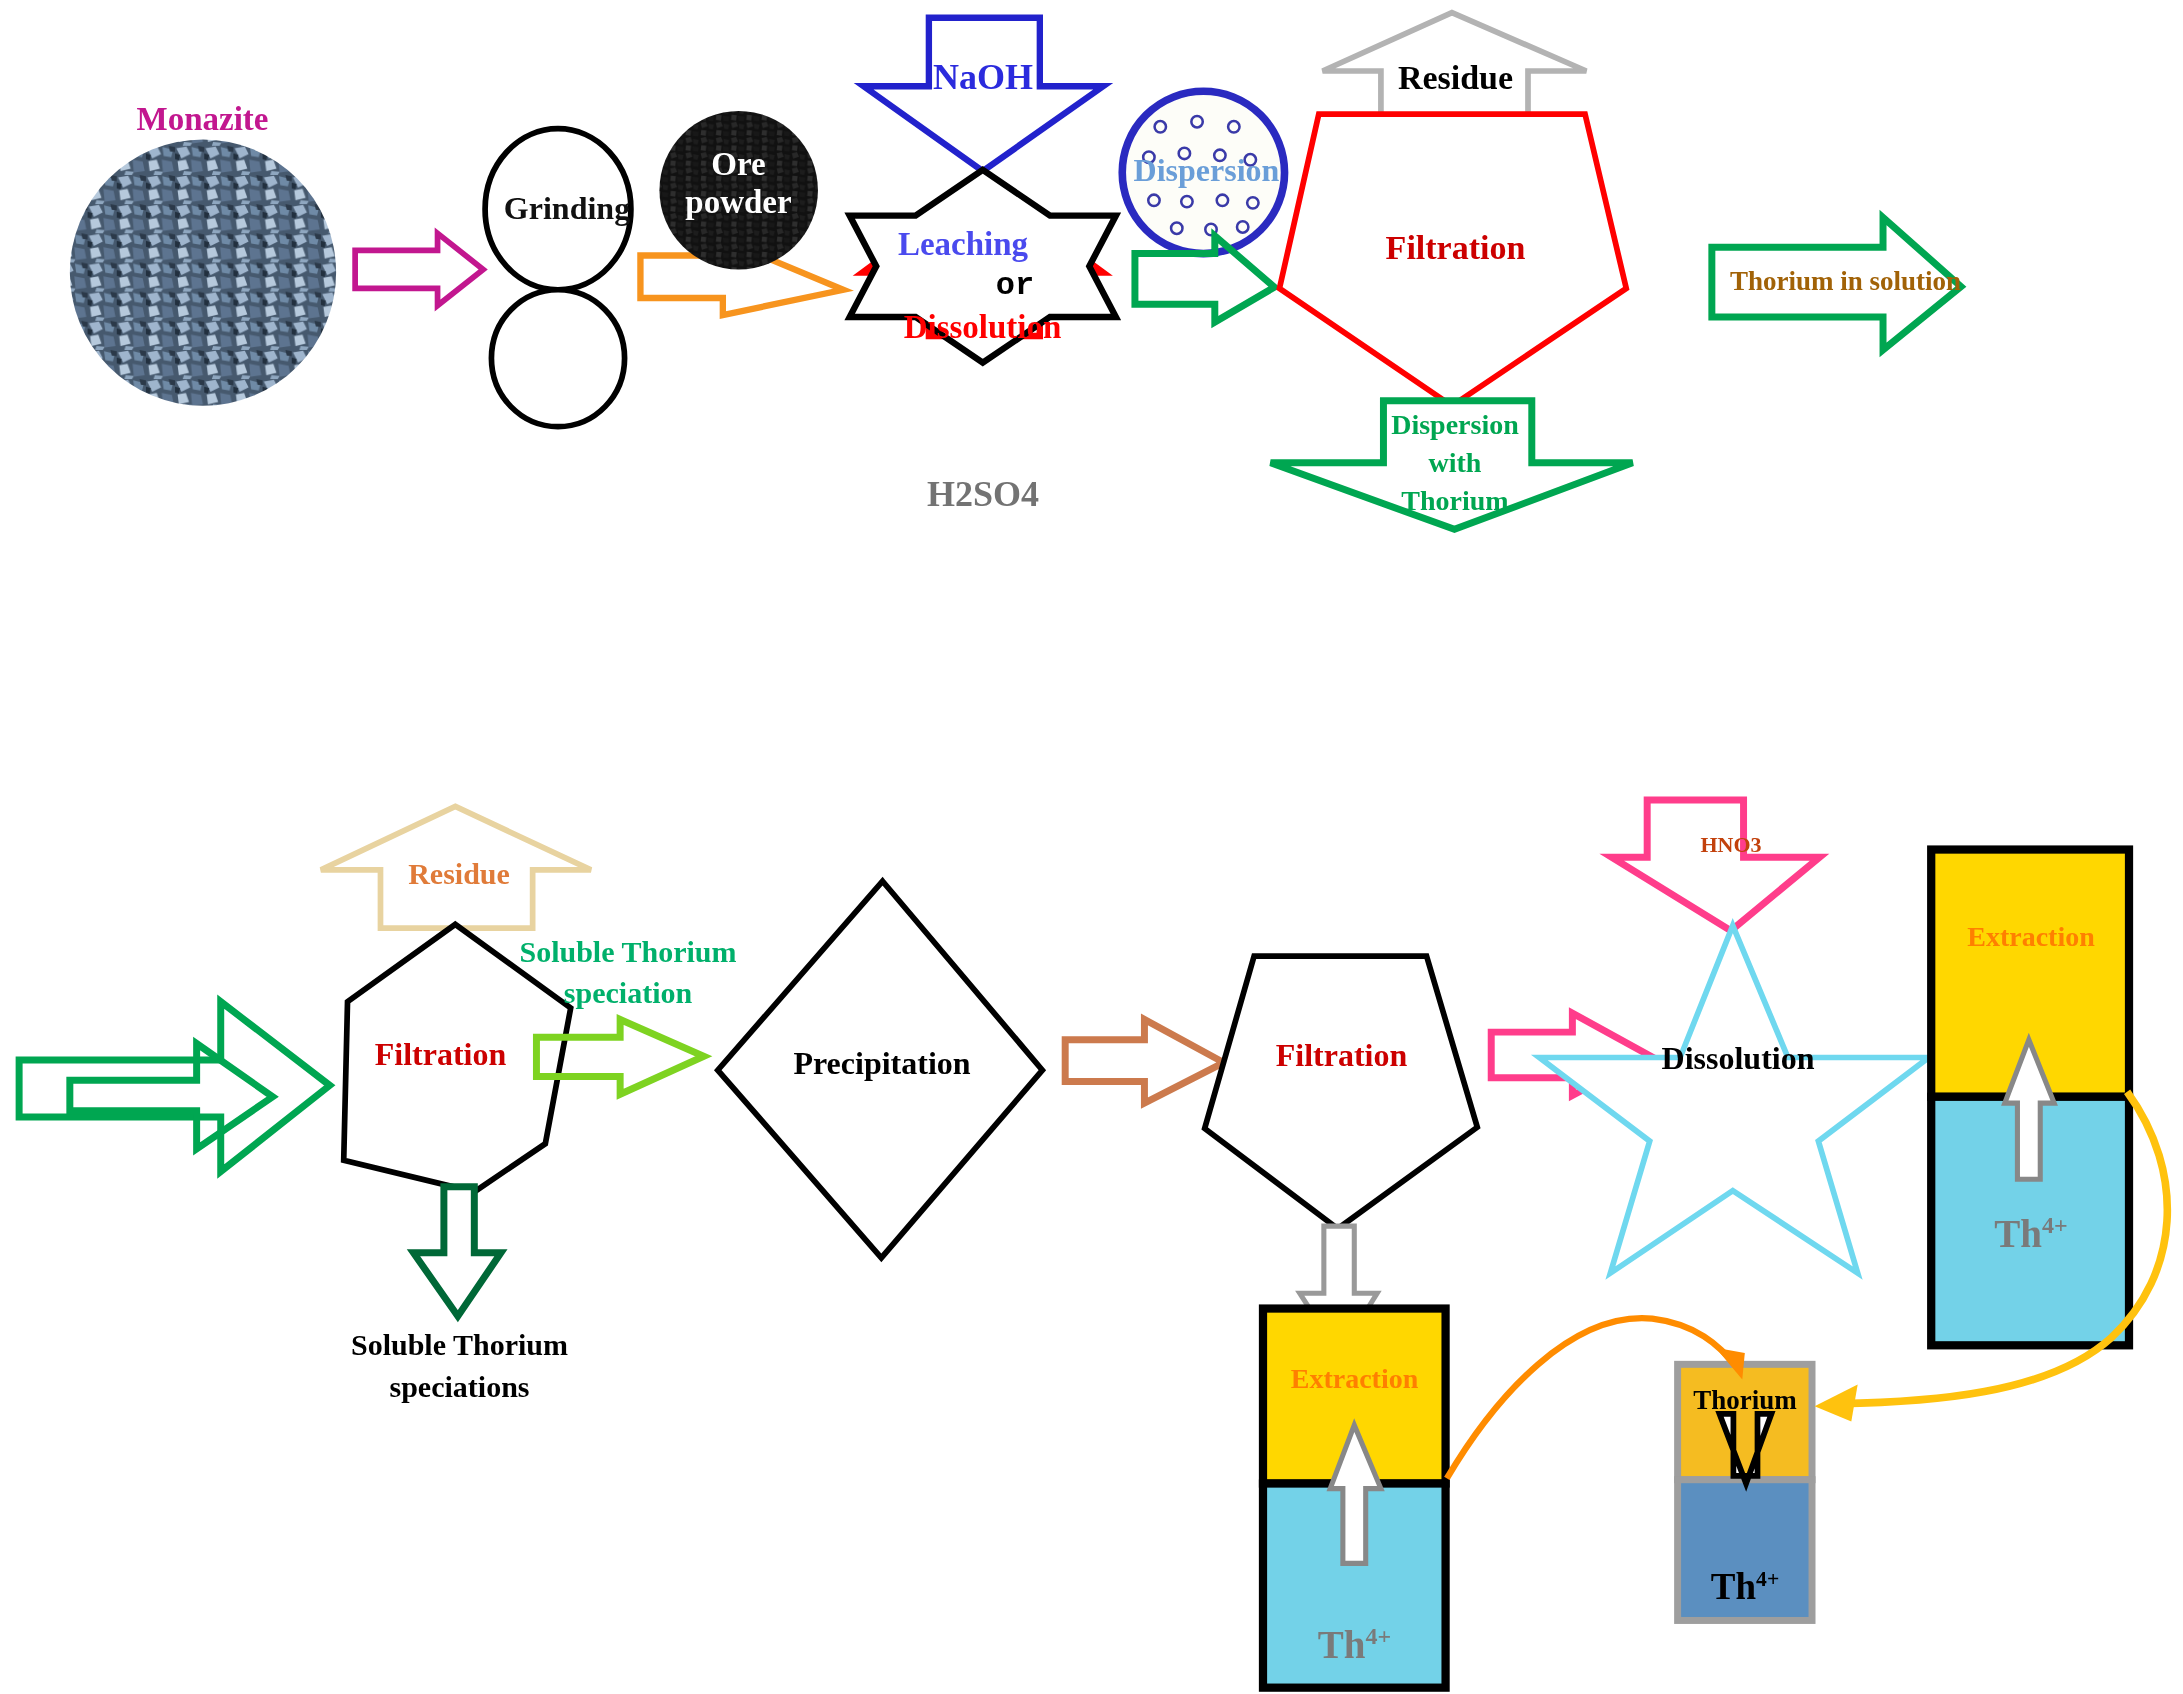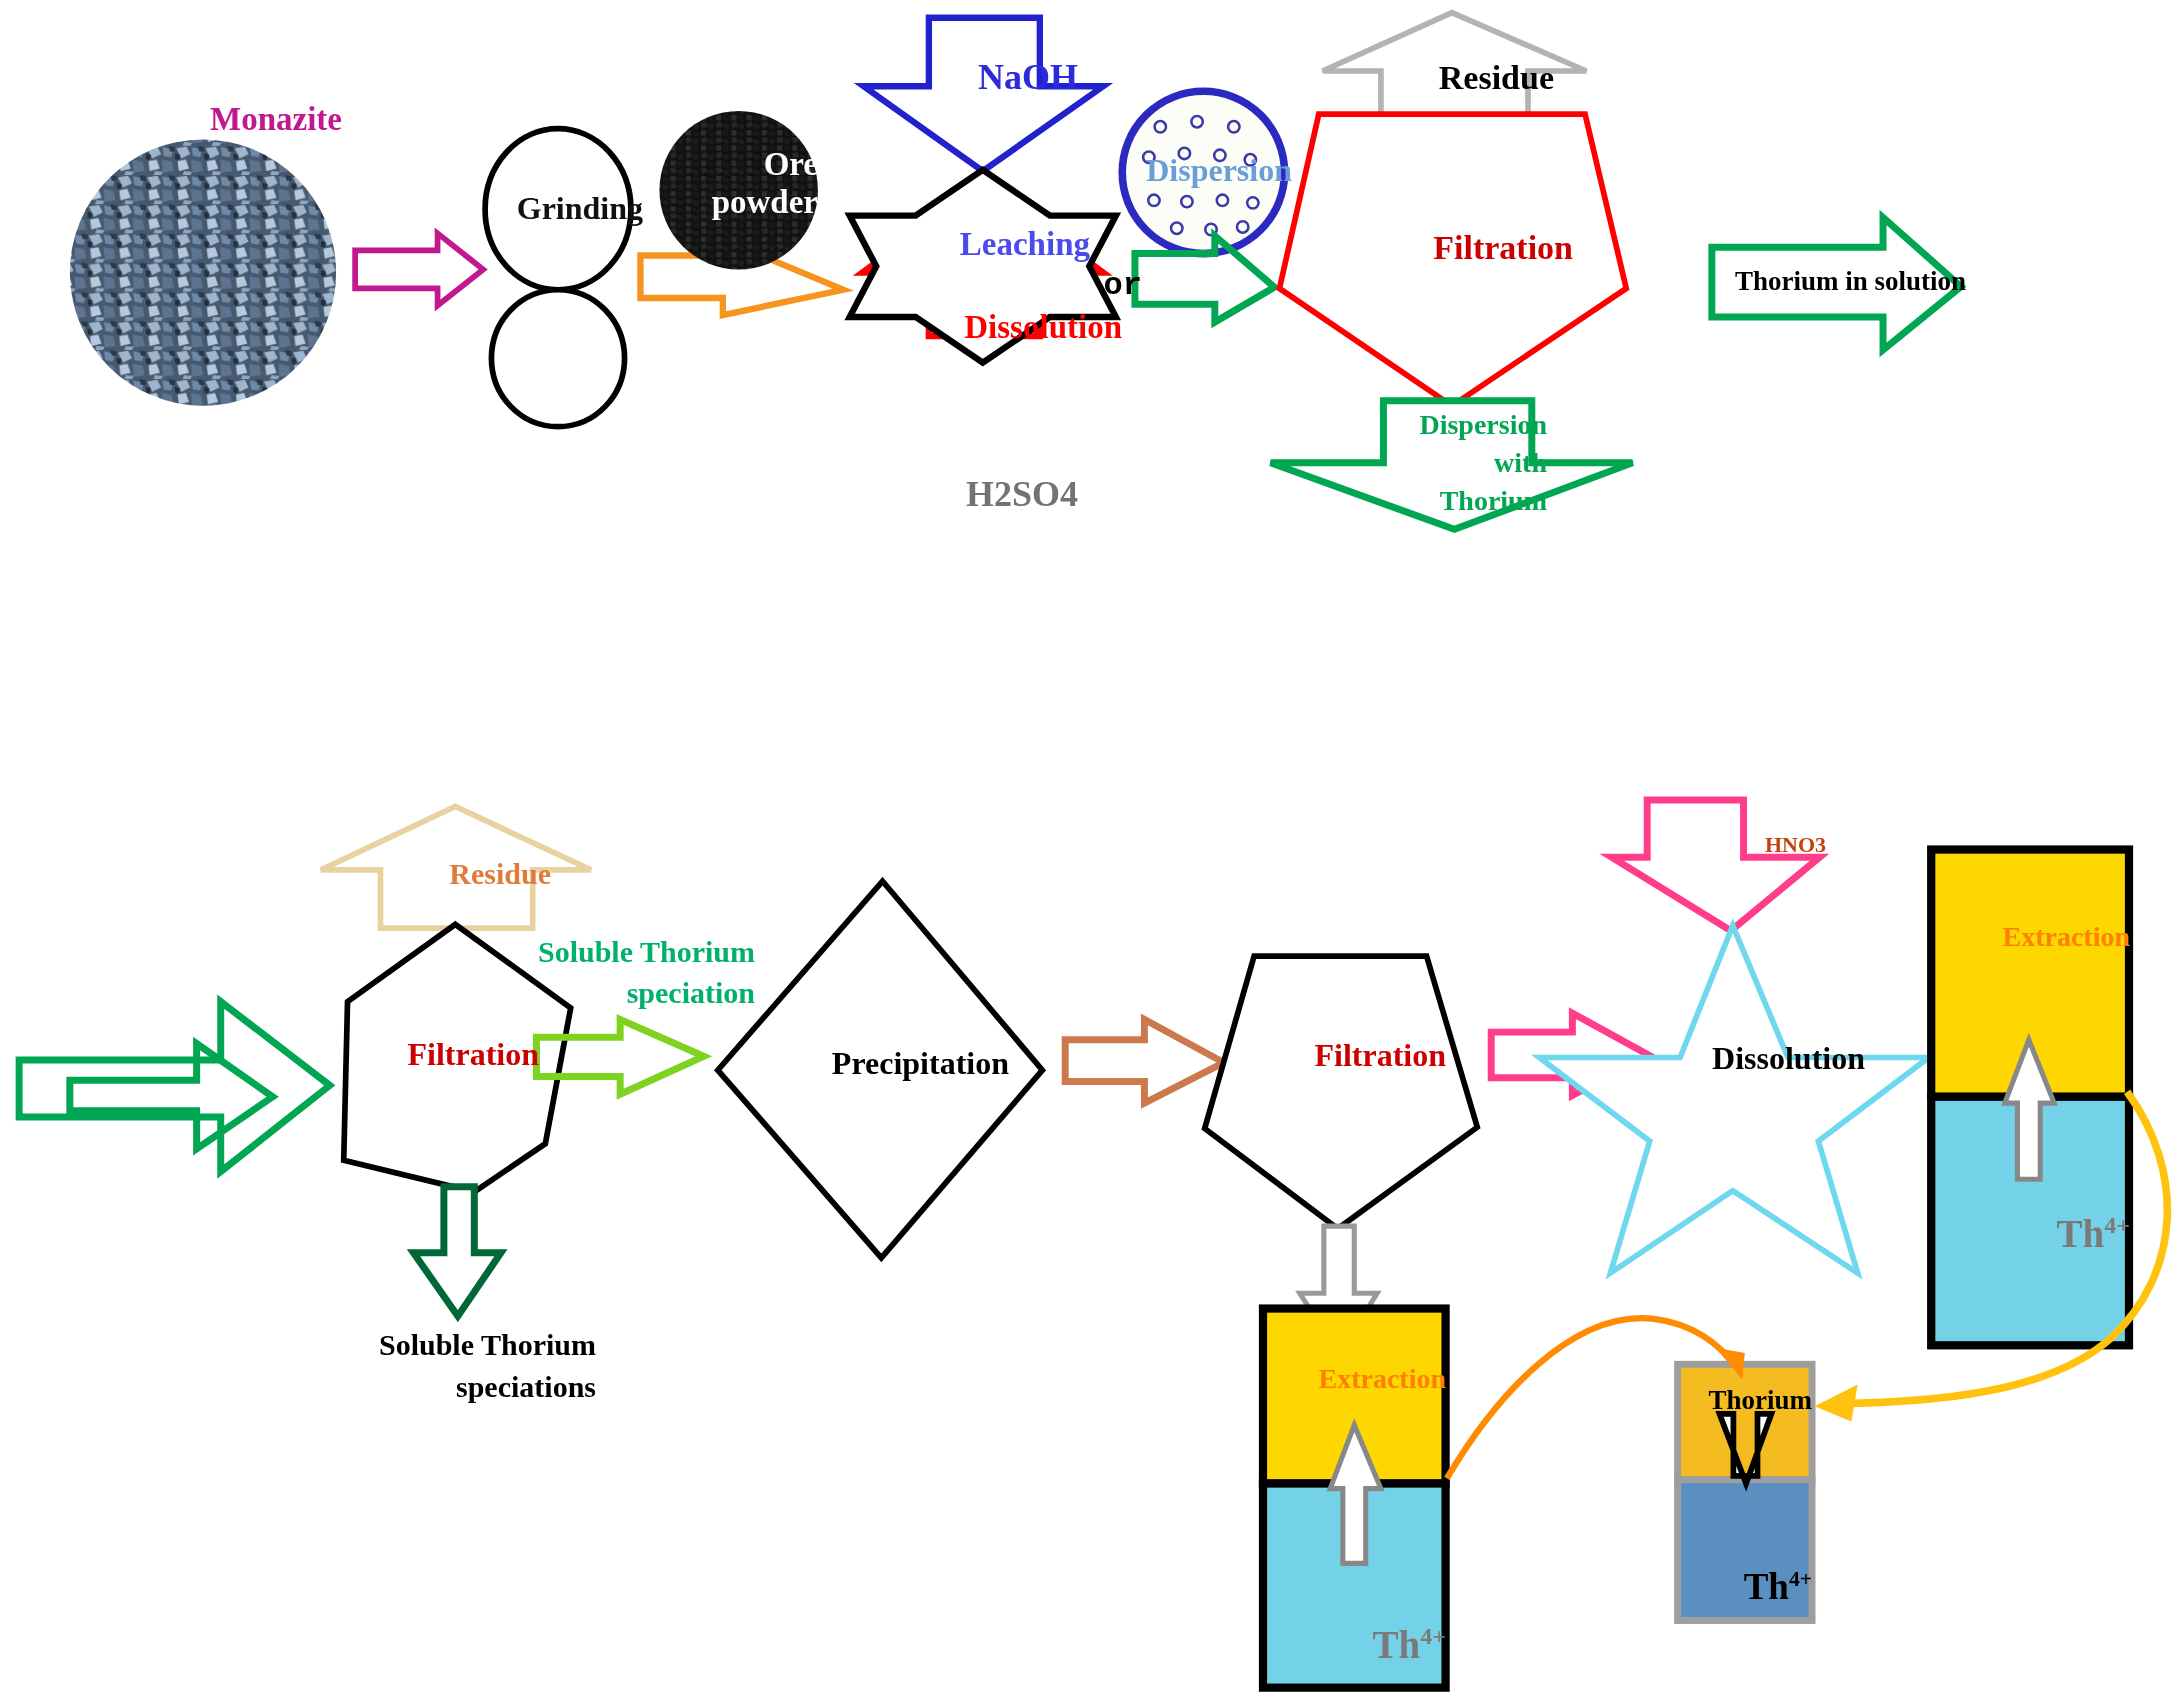--- a/index.html
+++ b/index.html
@@ -1,19 +1,19 @@
 <!DOCTYPE html>
 <html style="font-size:10px"><head>
 <meta charset="utf-8">
 <style>
   html,body{margin:0;padding:0;background:#ffffff;}
   body{font-family:"Liberation Serif", serif;}
   #stage{position:relative;width:2183px;height:1694px;background:#fff;overflow:hidden;}
   .svgroot{position:absolute;left:0;top:0;width:2183px;height:1694px;}
-  .lbl{position:absolute;text-align:right;font-family:"Liberation Serif", serif;font-weight:bold;line-height:1.15;white-space:pre-line;}
+  .lbl{position:absolute;text-align:center;font-family:"Liberation Serif", serif;font-weight:bold;line-height:1.15;white-space:pre-line;}
 </style>
 </head>
 <body>
 
 <div id="stage">
 
   <svg class="svgroot" viewBox="0 0 3443 2672">
     <defs>
 
       <pattern id="gravel" width="46" height="46" patternUnits="userSpaceOnUse">
@@ -213,21 +213,21 @@
   <div class="lbl" style="left:836px;top:226px;width:254px;font-size:33px;color:#4a4aee;">Leaching</div>
   <div class="lbl" style="left:888px;top:268px;width:254px;font-size:32px;color:#000;font-family:Liberation Mono, monospace;">or</div>
   <div class="lbl" style="left:843px;top:309px;width:279px;font-size:33px;color:#ff0000;">Dissolution</div>
 
   <div class="lbl" style="left:1121px;top:152px;width:171px;font-size:32px;color:#6a9ed8;">Dispersion</div>
 
   <div class="lbl" style="left:1357px;top:58px;width:197px;font-size:34px;color:#000;">Residue</div>
 
   <div class="lbl" style="left:1338px;top:228px;width:235px;font-size:34px;color:#cc0000;">Filtration</div>
 
-  <div class="lbl" style="left:1725px;top:266px;width:241px;font-size:27px;color:#000000;">Thorium in solution</div>
+  <div class="lbl" style="left:1725px;top:266px;width:241px;font-size:27px;color:#a16207;">Thorium in solution</div>
 
   <div class="lbl" style="left:1363px;top:406px;width:184px;font-size:28px;color:#00a651;line-height:1.35;">Dispersion
 with
 Thorium</div>
 
 
   <div class="lbl" style="left:367px;top:857px;width:184px;font-size:30px;color:#e07b39;">Residue</div>
 
   <div class="lbl" style="left:342px;top:1036px;width:197px;font-size:32px;color:#cc0000;">Filtration</div>
 

